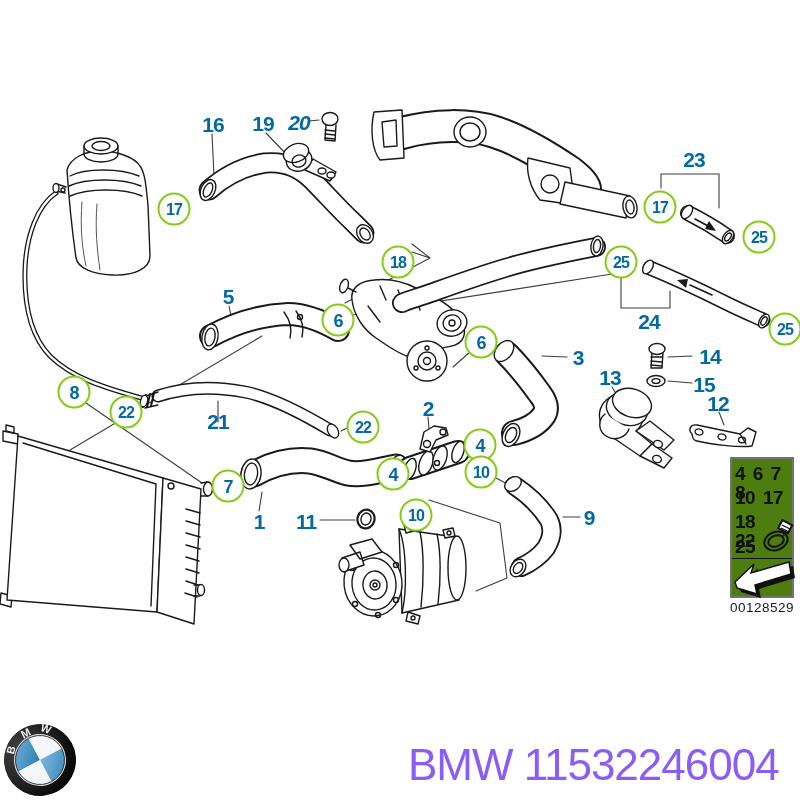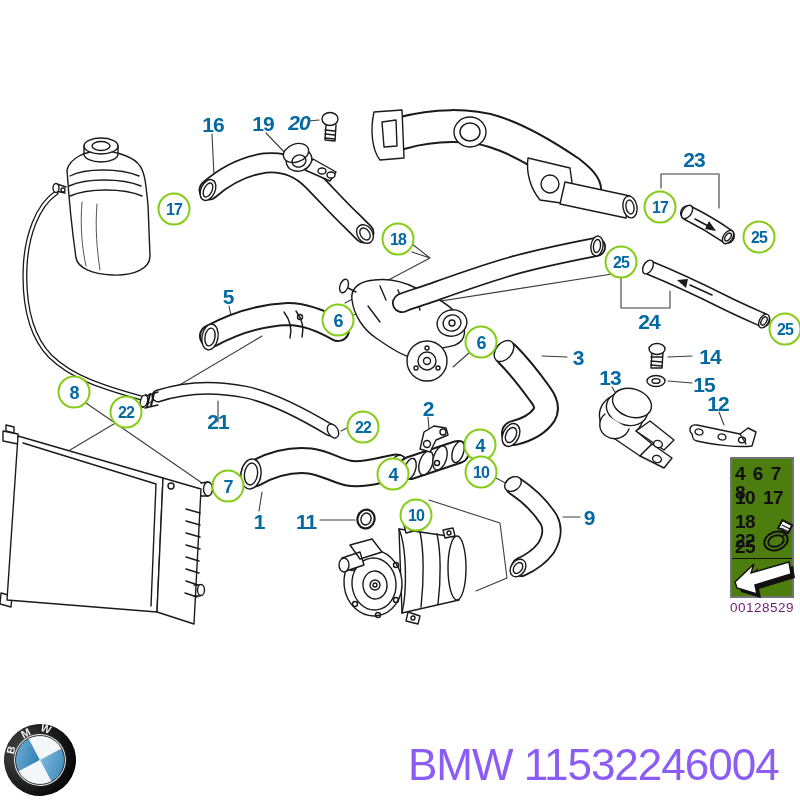--- a/index.html
+++ b/index.html
@@ -21,21 +21,21 @@
           letter-spacing:-0.5px;word-spacing:3px;line-height:1;}
   .legend-row.r0{top:5px;}
   .legend-row.r1{top:29px;}
   .legend-row.r2{top:53px;word-spacing:12px;}
   .legend-row.r3{top:78px;}
   .legend-divider{position:absolute;left:0;top:99px;width:100%;height:0;
           border-top:1.5px solid #111;}
   .legend-clamp{position:absolute;left:28px;top:60px;}
   .legend-arrow{position:absolute;left:1px;top:102px;}
   .legend-code{position:absolute;left:726px;top:600px;width:72px;text-align:center;
-          font-size:13.5px;color:#701a75;letter-spacing:0.5px;}
+          font-size:13.5px;color:#0f172a;letter-spacing:0.5px;}
   
   .bmw-logo{position:absolute;left:2px;top:722px;}
   .part-number{position:absolute;left:408px;top:740px;font-size:44px;color:#8b5cf6;
           letter-spacing:-1px;white-space:nowrap;}
 </style>
 </head>
 <body>
 
 <div class="stage">
 
@@ -286,21 +286,21 @@
         <ellipse cx="742" cy="440" rx="3.5" ry="2.8" transform="rotate(12 742 440)"></ellipse>
       </g>
     </g>
   </svg>
 
   <div id="callout-layer">
       <div class="callout plain" style="left: 213px; top: 124px;">16</div>
       <div class="callout plain" style="left: 263px; top: 123px;">19</div>
       <div class="callout plain" style="left: 299px; top: 122px; font-style: italic;">20</div>
       <div class="callout circled w2" style="left: 174px; top: 209px;">17</div>
-      <div class="callout circled w2" style="left: 398px; top: 239px;">18</div>
+      <div class="callout circled w2" style="left: 398px; top: 262px;">18</div>
       <div class="callout plain" style="left: 694px; top: 159px;">23</div>
       <div class="callout circled w2" style="left: 660px; top: 207px;">17</div>
       <div class="callout circled w2" style="left: 759px; top: 237px;">25</div>
       <div class="callout circled w2" style="left: 621px; top: 262px;">25</div>
       <div class="callout plain" style="left: 649px; top: 321px;">24</div>
       <div class="callout circled w2" style="left: 785px; top: 329px;">25</div>
       <div class="callout plain" style="left: 228px; top: 296px;">5</div>
       <div class="callout circled" style="left: 338px; top: 320px;">6</div>
       <div class="callout circled" style="left: 481px; top: 342px;">6</div>
       <div class="callout plain" style="left: 578px; top: 357px;">3</div>

